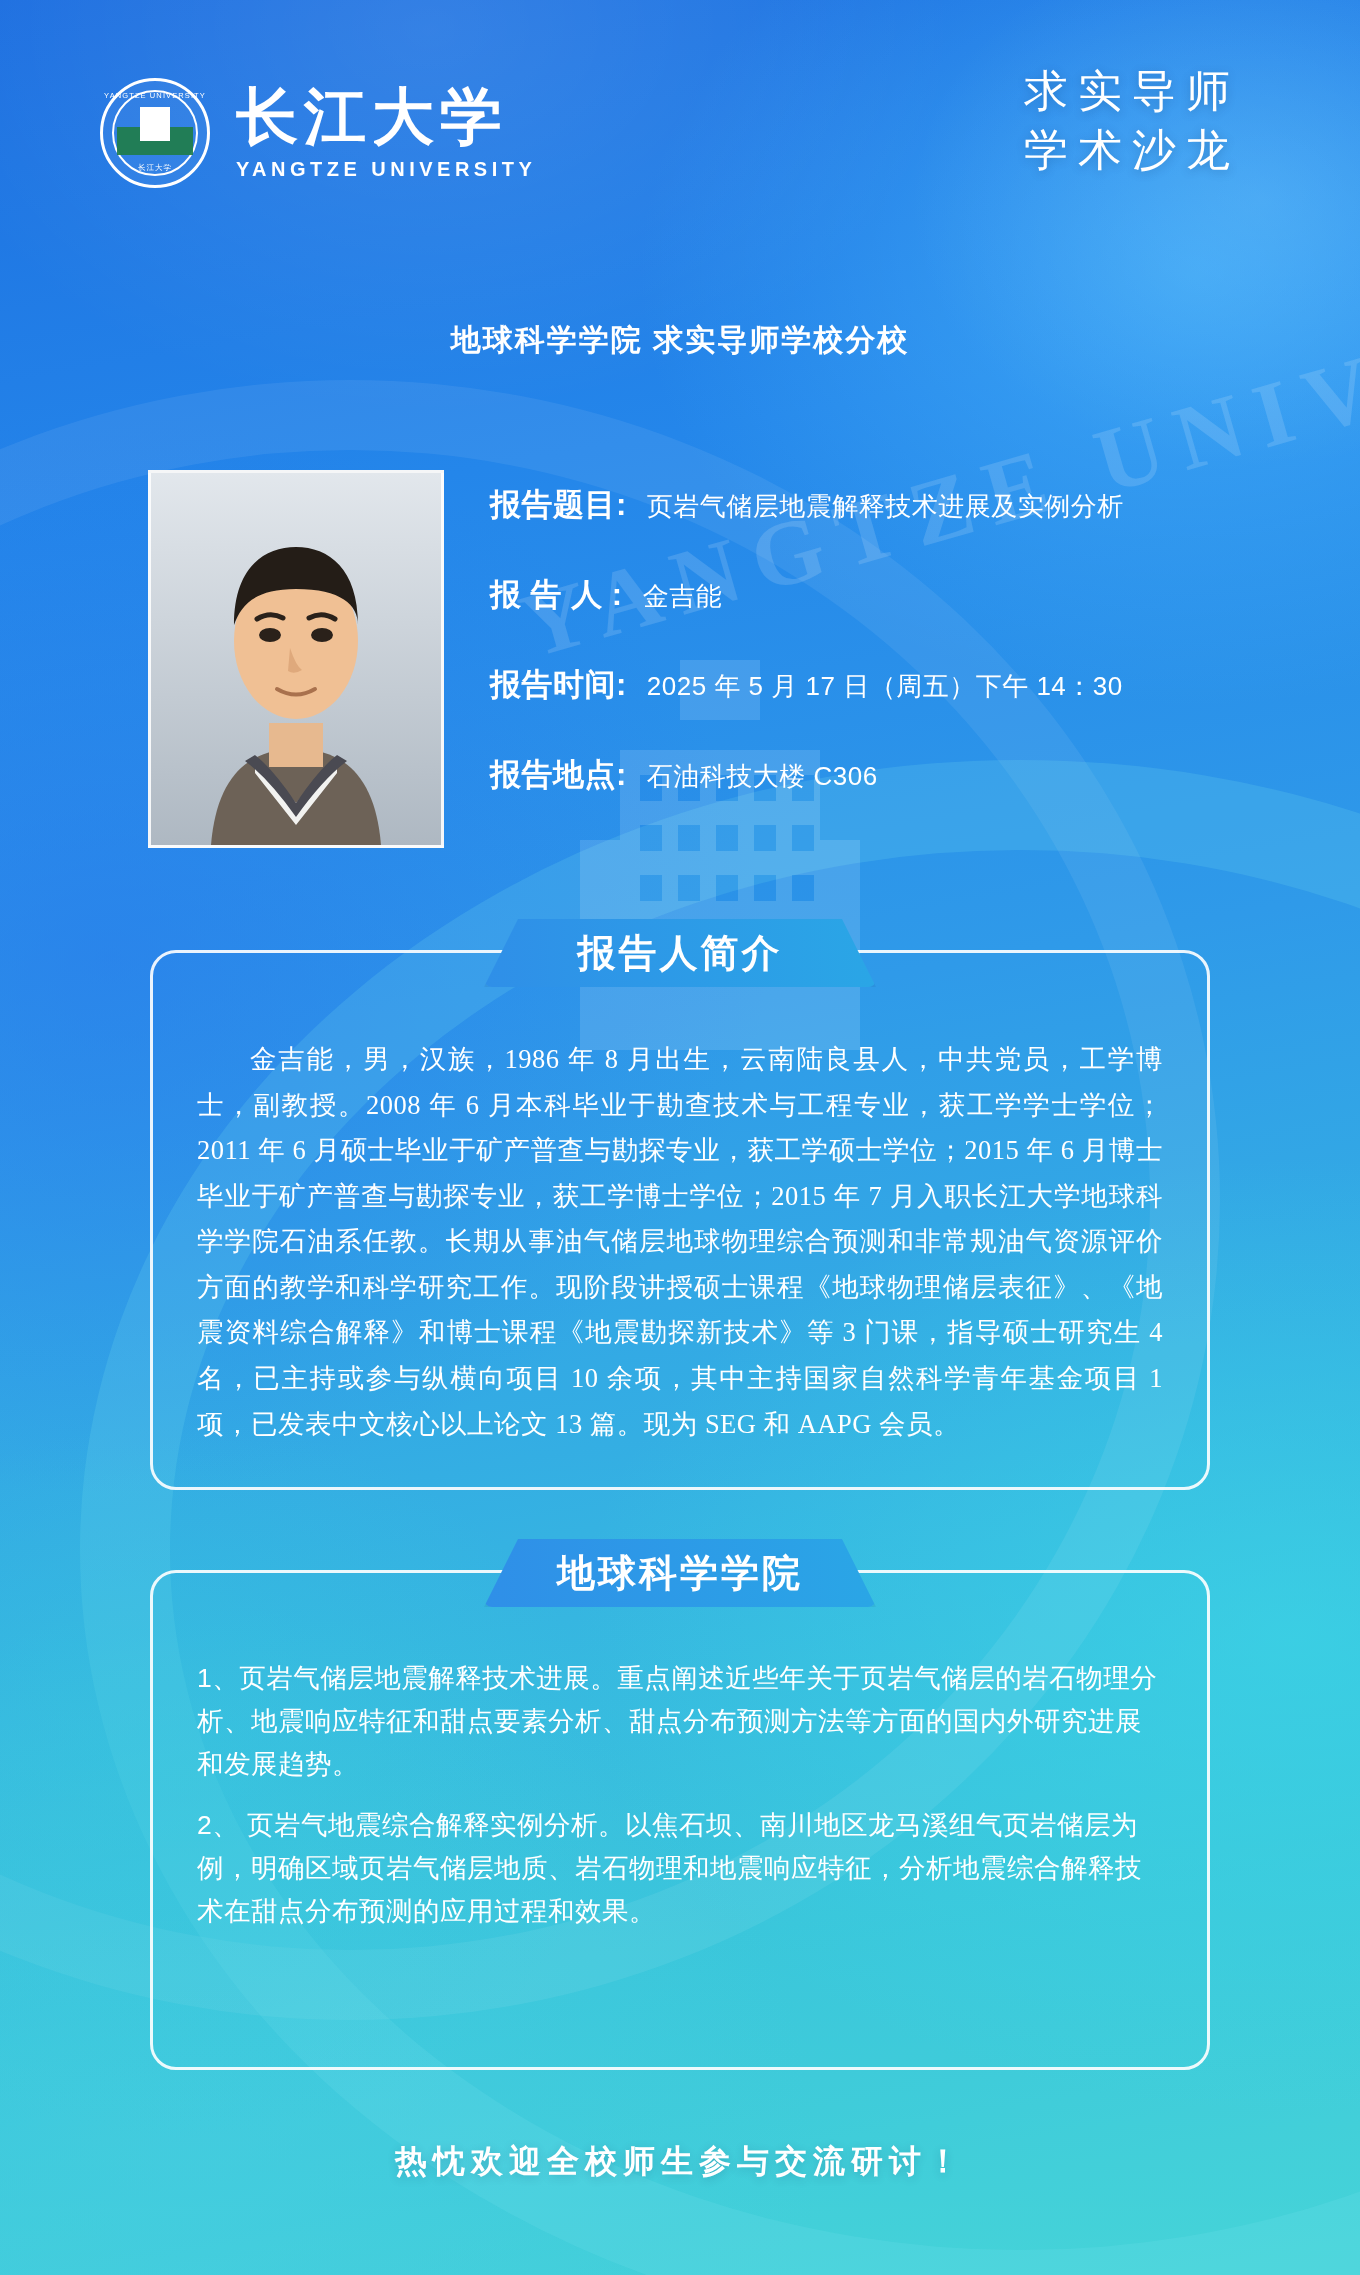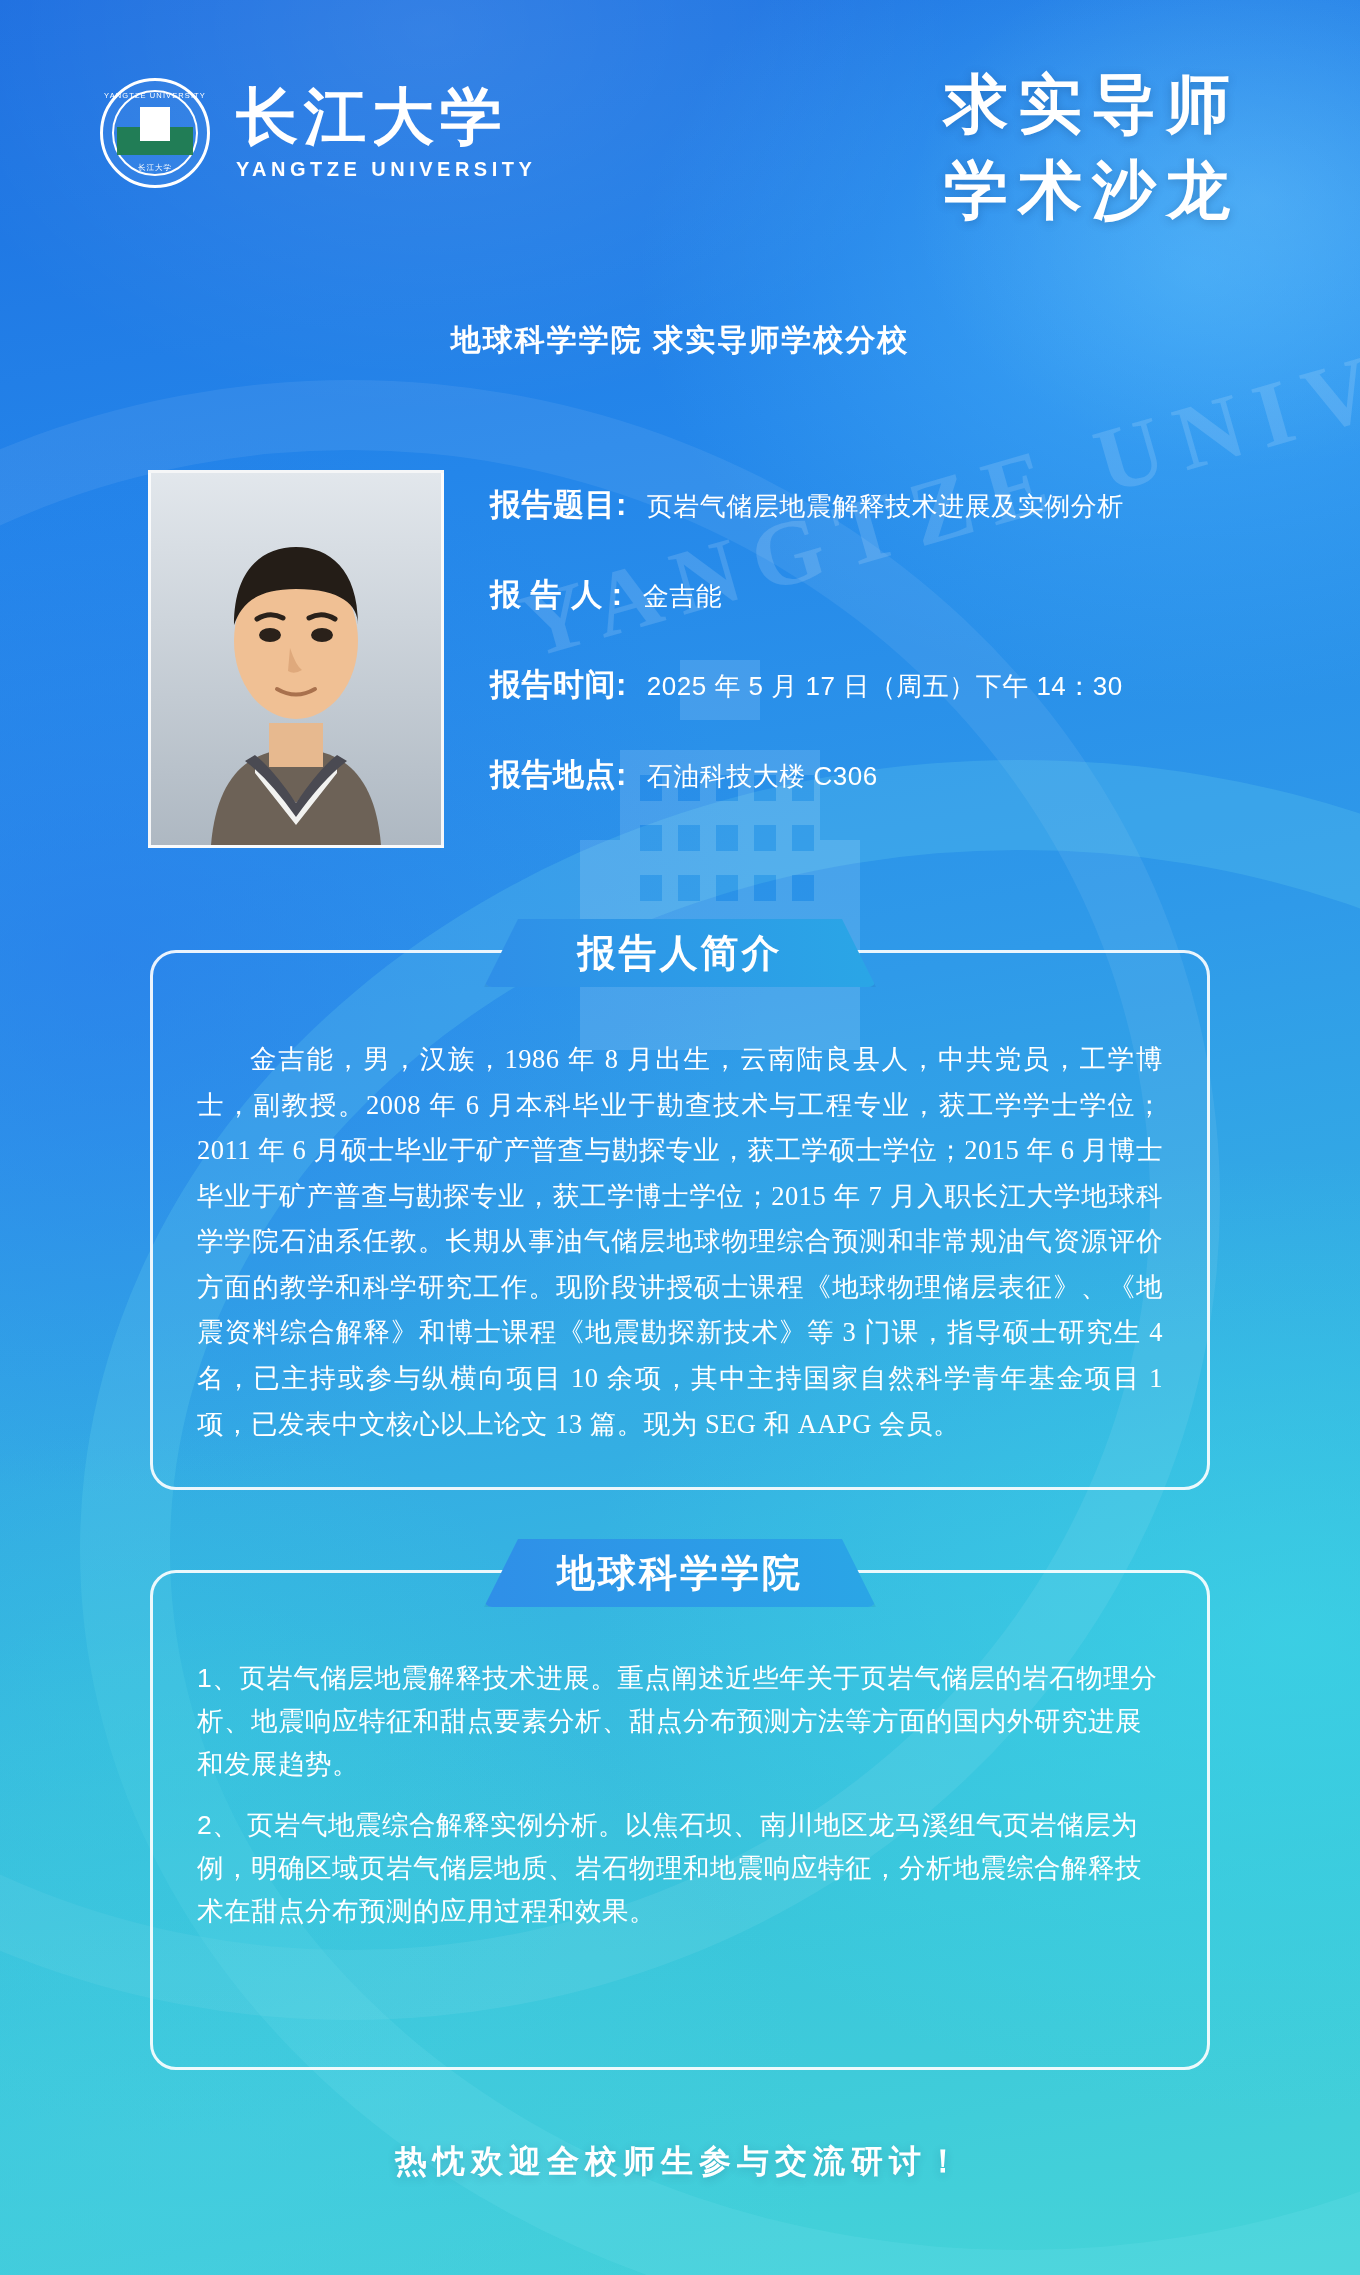--- a/index.html
+++ b/index.html
@@ -52,21 +52,21 @@
   .crest .toptxt{position:absolute;top:10px;left:0;right:0;text-align:center;color:#fff;font-size:7.5px;letter-spacing:1.1px;}
   .crest .bottxt{position:absolute;bottom:12px;left:0;right:0;text-align:center;color:#fff;font-size:7.5px;letter-spacing:1px;}
   .univ-cn{
     color:#fff;font-family:"Liberation Serif","DejaVu Serif",serif;
     font-size:62px;font-weight:700;letter-spacing:6px;line-height:1;
   }
   .univ-en{color:#fff;font-size:20px;letter-spacing:4.5px;margin-top:10px;font-weight:600;}
   .slogan{
     position:absolute;right:120px;top:62px;text-align:left;color:#fff;
     font-family:"Liberation Serif","DejaVu Serif",serif;
-    font-size:64px;font-weight:700;letter-spacing:10px;line-height:1.35;
+    font-size:44px;font-weight:400;letter-spacing:10px;line-height:1.35;
     text-shadow:0 2px 10px rgba(0,40,90,.25);
   }
   .subtitle{
     position:absolute;left:0;right:0;top:320px;text-align:center;color:#fff;
     font-size:30px;font-weight:700;letter-spacing:2px;
   }
 
   
   .photo{
     position:absolute;left:148px;top:470px;width:290px;height:372px;

